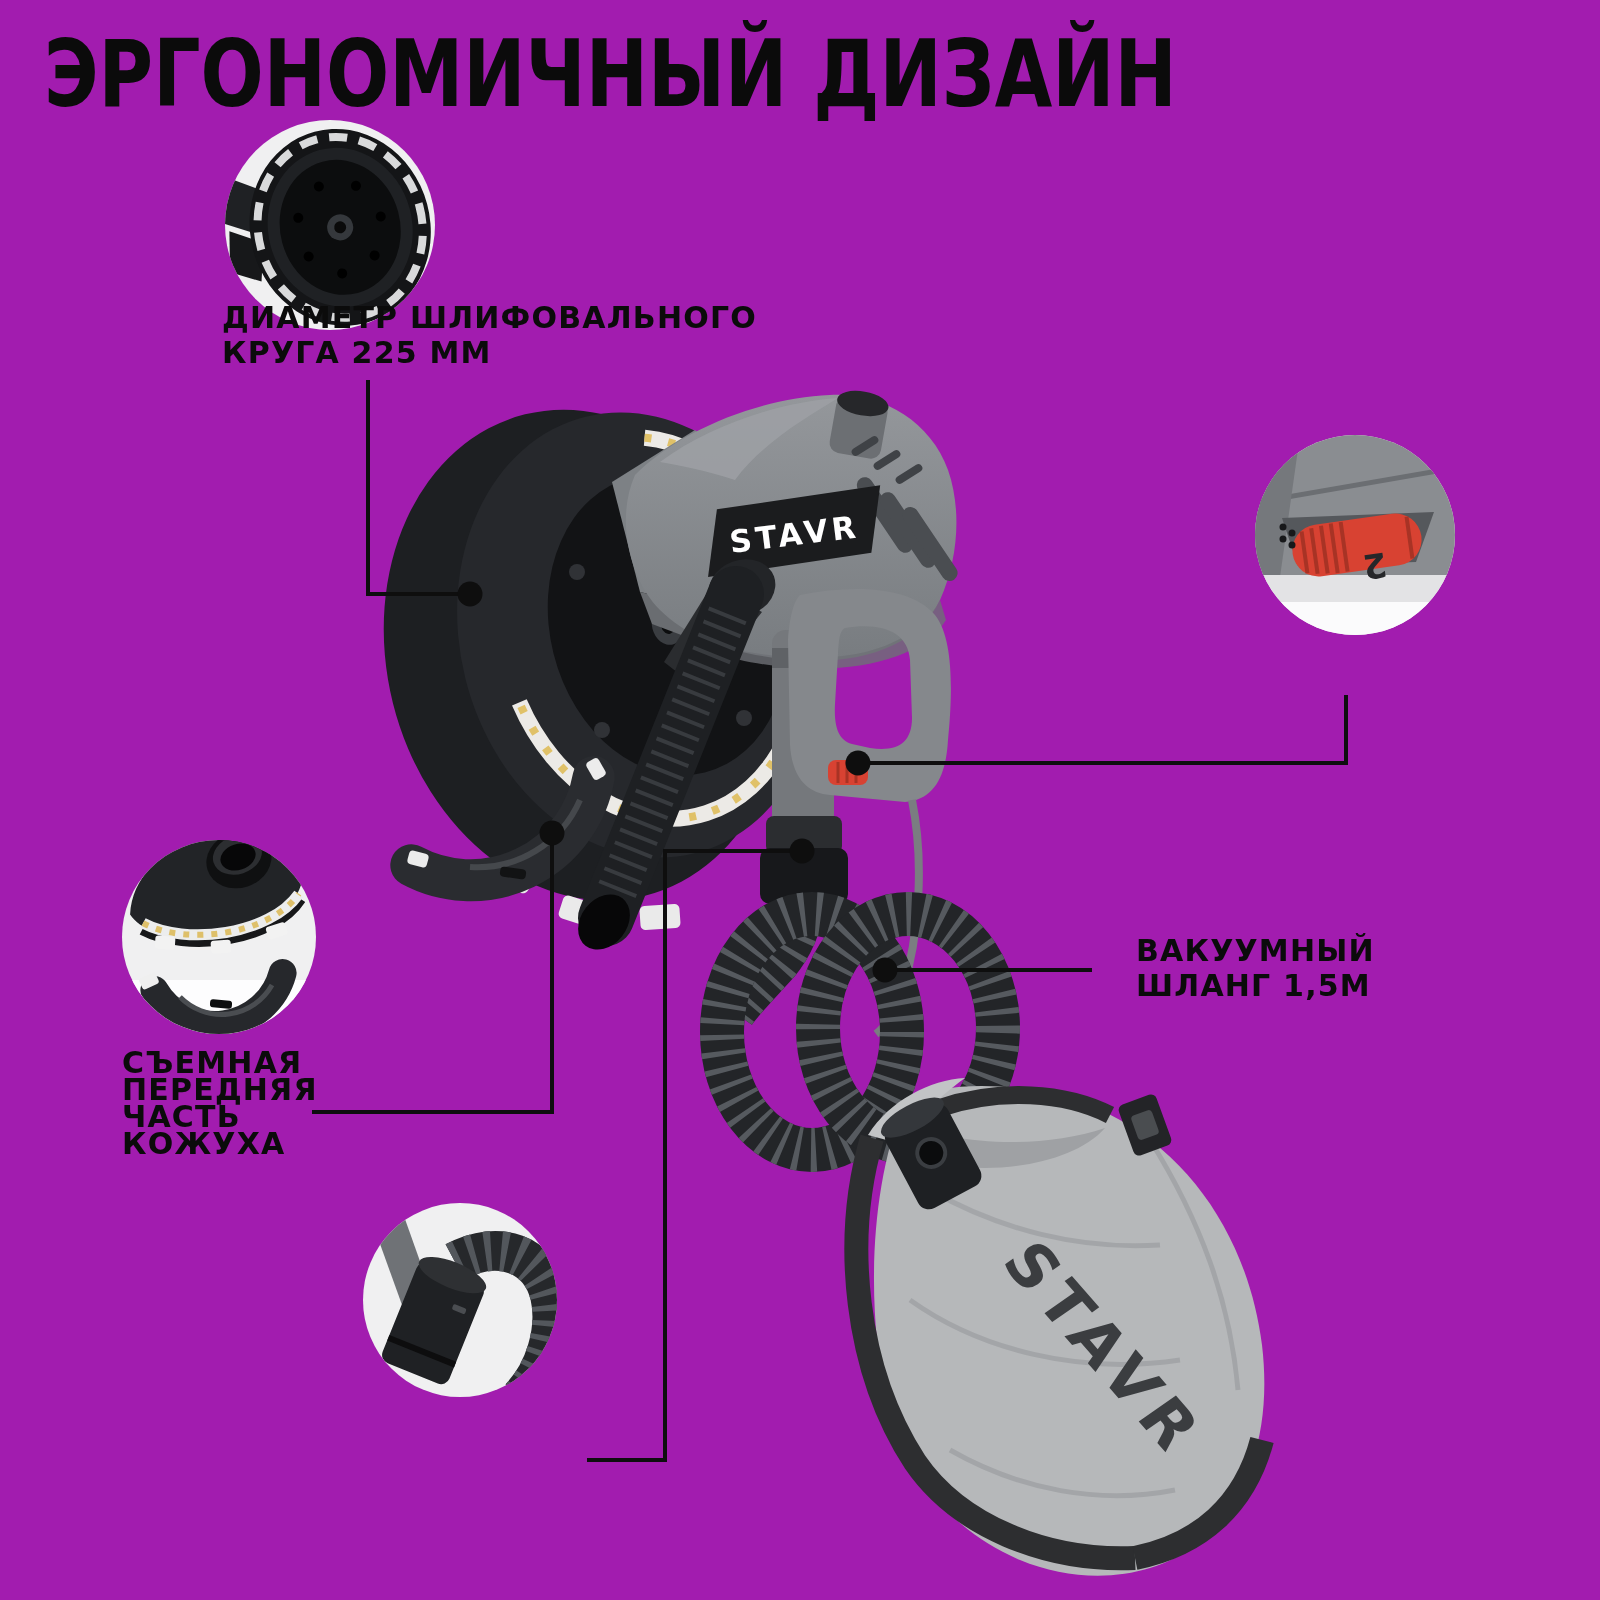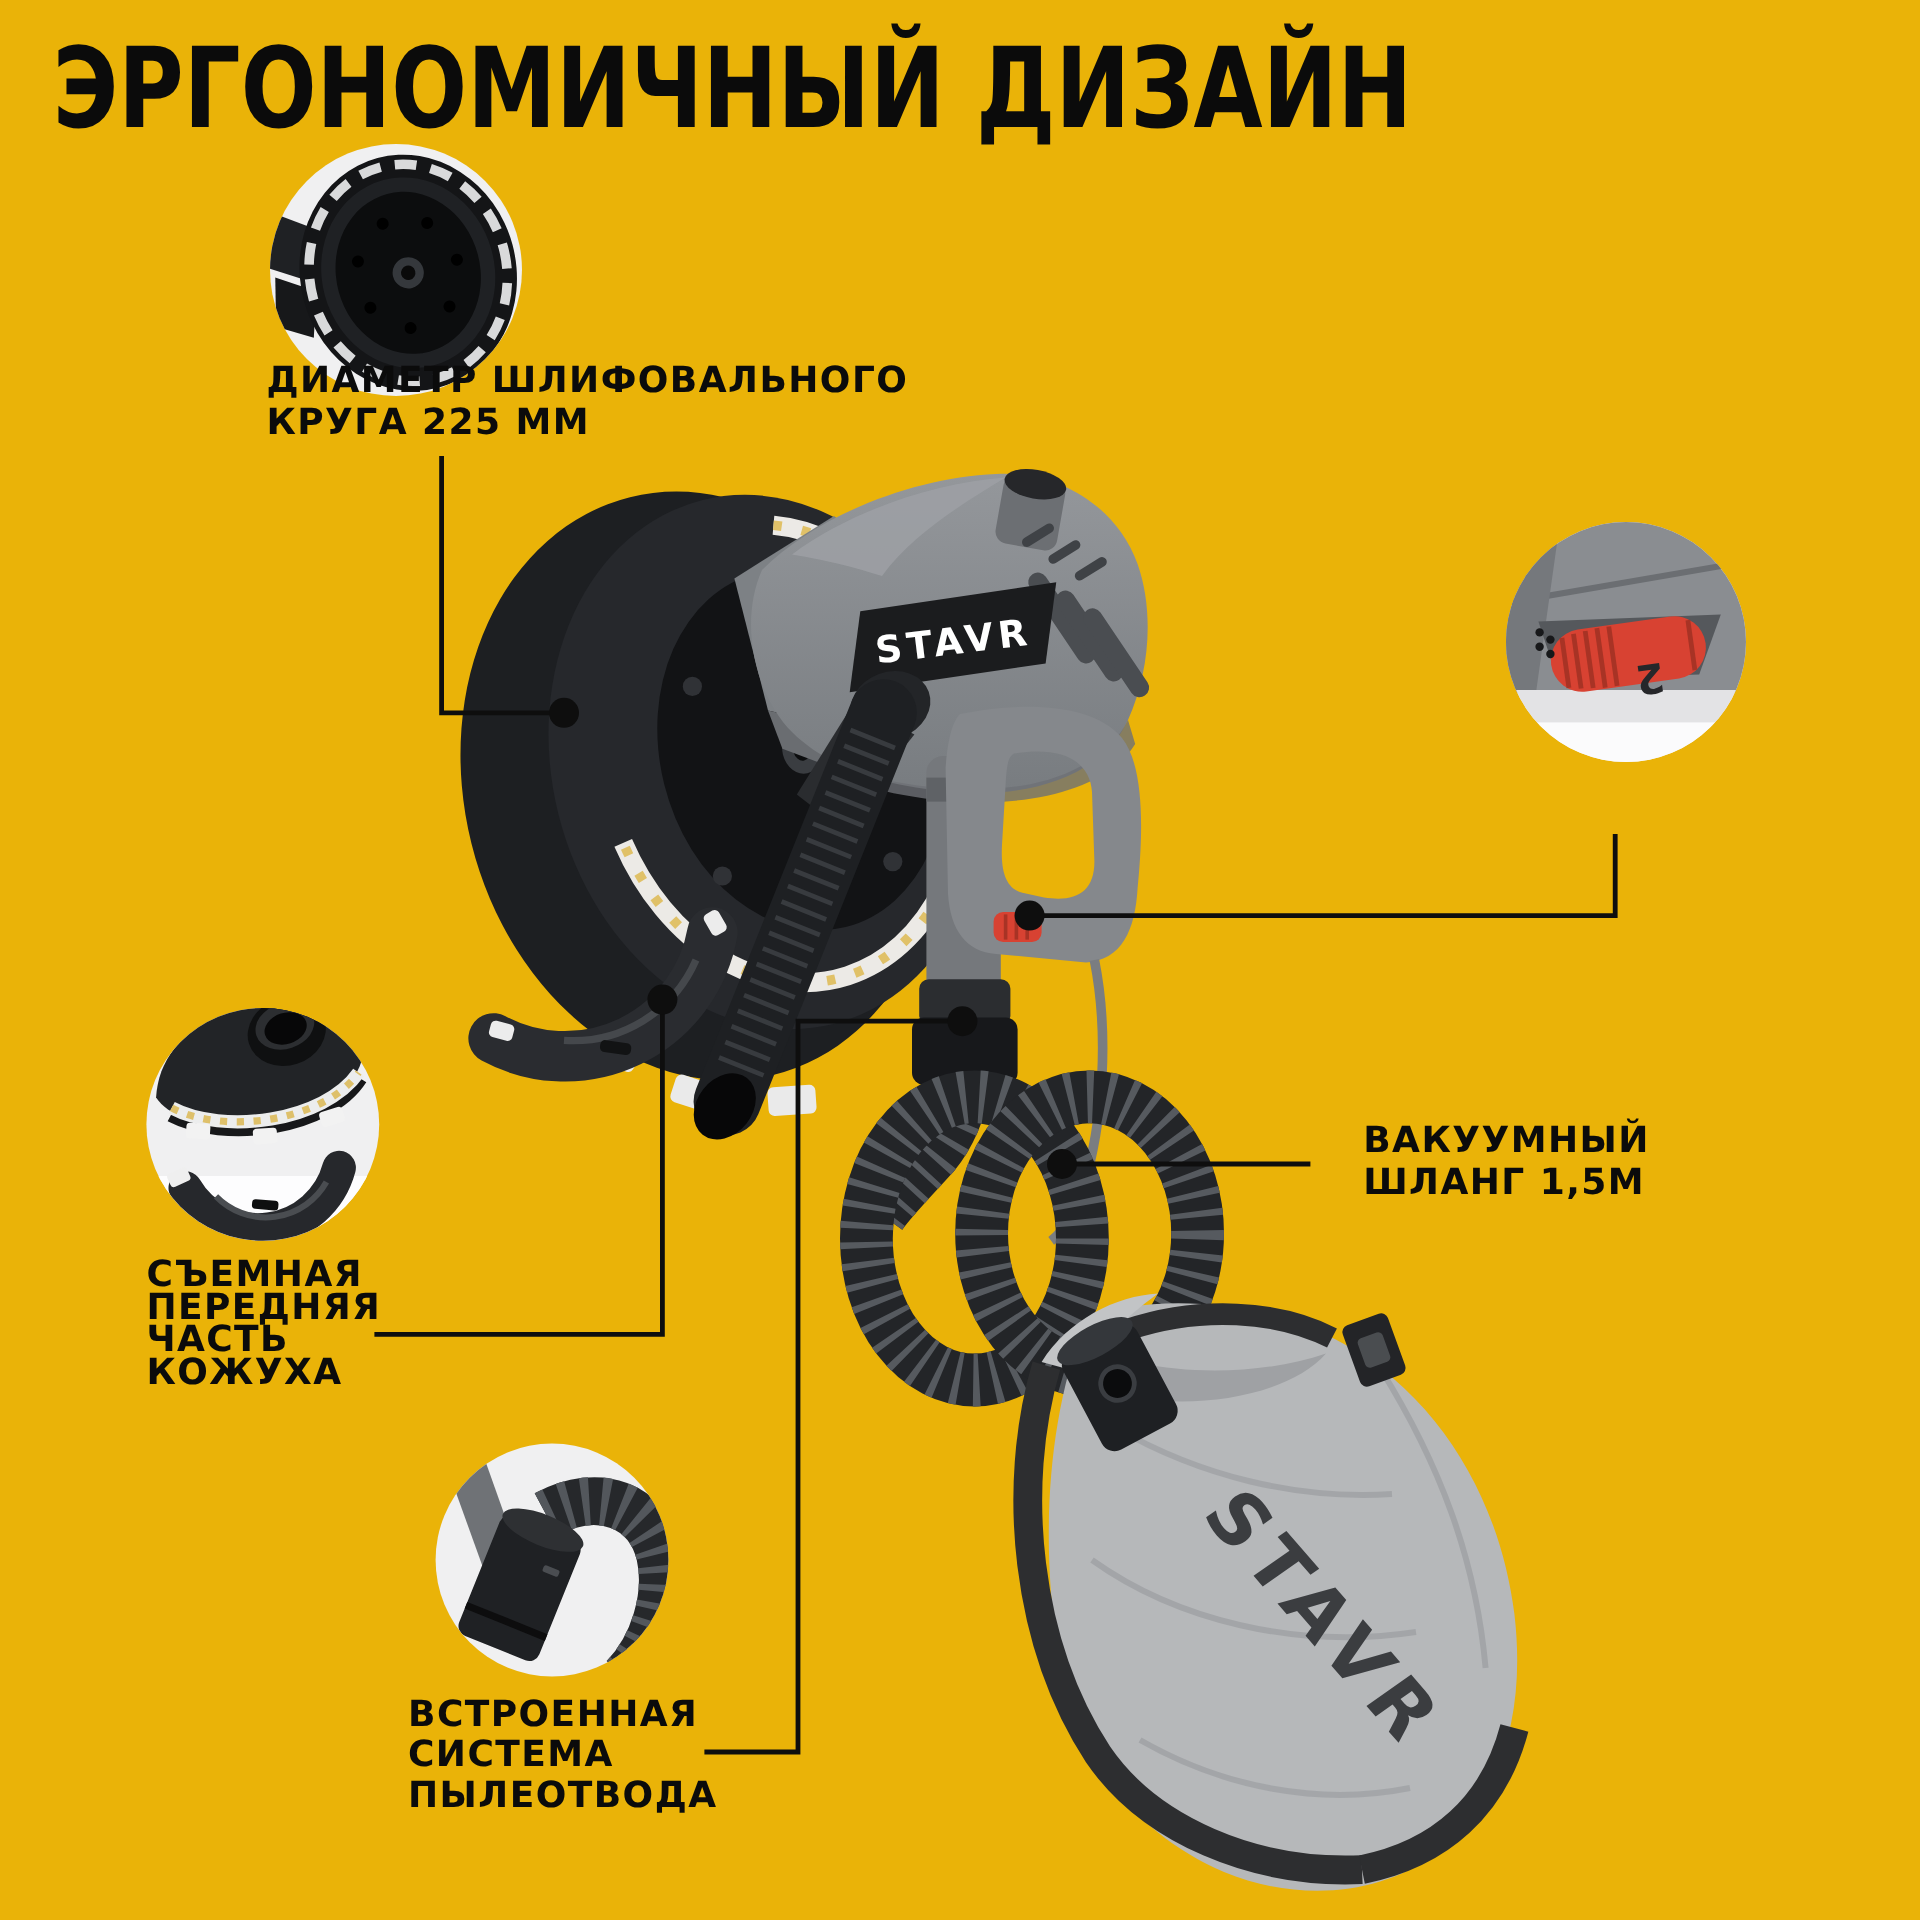--- a/index.html
+++ b/index.html
@@ -1,16 +1,16 @@
 <!DOCTYPE html>
 <html><head>
 <meta charset="utf-8">
 <style>
   html,body{margin:0;padding:0;background:#ffffff;}
-  .page{position:relative;width:1600px;height:1600px;background:#eab308;overflow:hidden;
+  .page{position:relative;width:1600px;height:1600px;background:#a21caf;overflow:hidden;
         font-family:"DejaVu Sans","Liberation Sans",sans-serif;}
   .title{position:absolute;left:44px;top:28px;font-size:93px;font-weight:bold;color:#0b0b0b;
          line-height:1;letter-spacing:0px;transform:scaleX(.8);transform-origin:0 0;white-space:nowrap;}
   .lab{position:absolute;font-weight:bold;color:#0b0b0b;font-size:30px;line-height:35px;
        letter-spacing:1.2px;white-space:pre-line;}
   .lab.lh33{line-height:27px;}
   .lab.lh34{line-height:34px;}
   svg{position:absolute;left:0;top:0;}
 </style>
 </head>
@@ -292,17 +292,14 @@
   </svg>
 
   <div class="lab" style="left:222px;top:300px;">ДИАМЕТР ШЛИФОВАЛЬНОГО
 КРУГА 225 ММ</div>
   <div class="lab" style="left:1136px;top:933px;">ВАКУУМНЫЙ
 ШЛАНГ 1,5М</div>
   <div class="lab lh33" style="left:122px;top:1049px;">СЪЕМНАЯ
 ПЕРЕДНЯЯ
 ЧАСТЬ
 КОЖУХА</div>
-  <div class="lab lh34" style="left:340px;top:1412px;">ВСТРОЕННАЯ
-СИСТЕМА
-ПЫЛЕОТВОДА</div>
 
 </div>
 
 </body></html>

